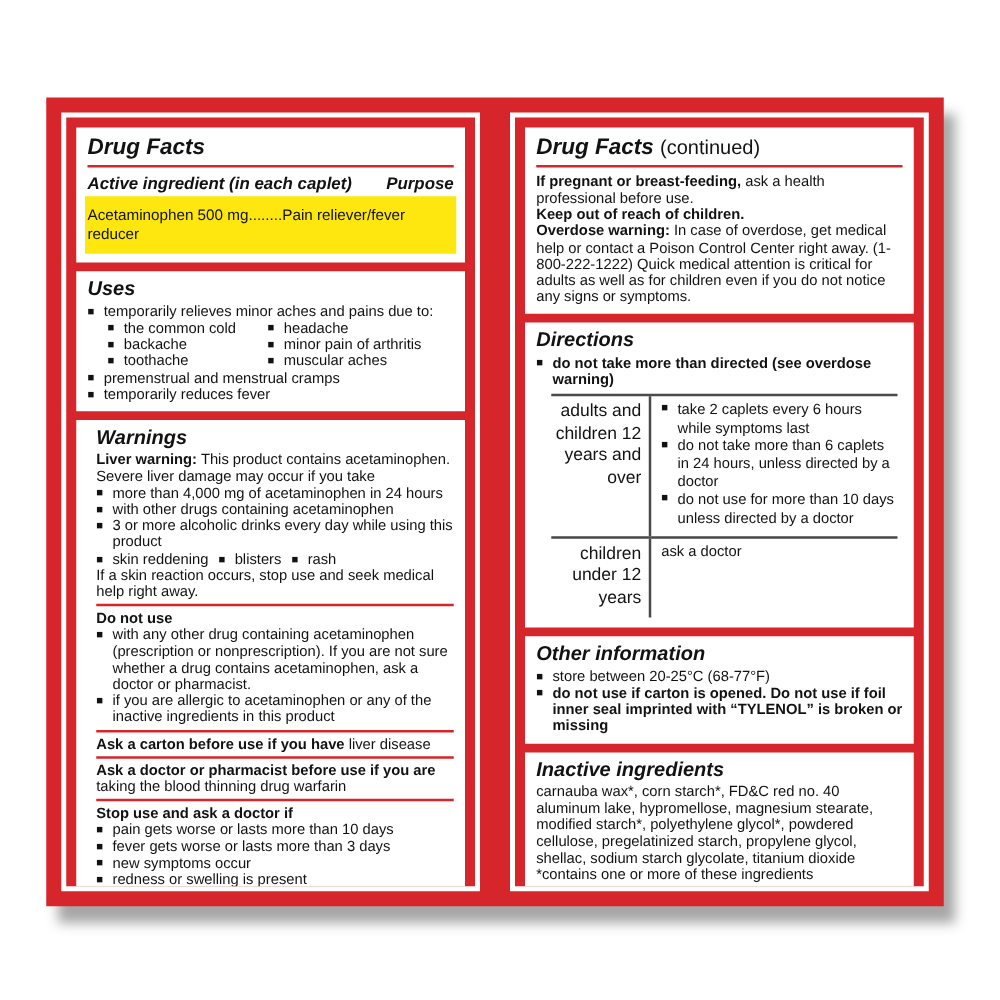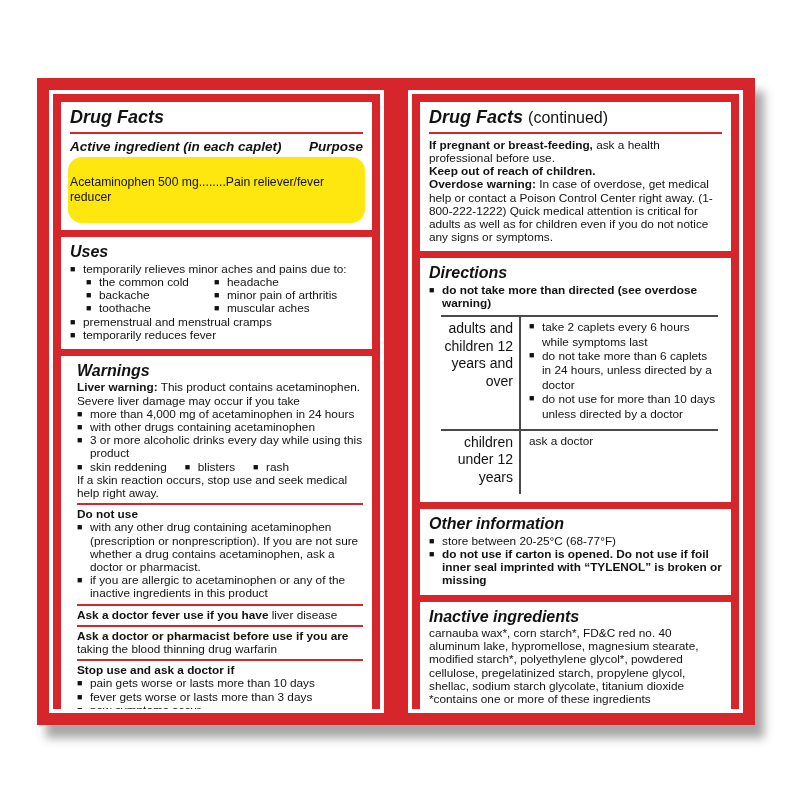--- a/index.html
+++ b/index.html
@@ -22,32 +22,32 @@
   .title-rule { border:none; border-top:2.5px solid #d6252b; margin:4px 0 5px 0; }
   .thin-rule  { border:none; border-top:2px solid #d6252b; margin:3px 0; }
 
   .sec-title { font-size:16px; font-weight:bold; font-style:italic; line-height:1.15; margin-bottom:1px; }
 
   p { margin:0; font-size:11.8px; line-height:1.12; }
   b { font-weight:bold; }
 
   .ai-row { display:flex; justify-content:space-between; align-items:center;
     font-size:13.5px; font-weight:bold; font-style:italic; margin:2px 0 3px 0; }
-  .hl { background:#fde70e; font-size:12.2px; line-height:1.25; padding:18px 2px; margin:0 -2px;border-radius:14px; }
+  .hl { background:#fde70e; font-size:12.2px; line-height:1.25; padding:8px 2px; margin:0 -2px; }
 
   ul.bullets { list-style:none; margin:0; padding:0; }
   .bullets li { position:relative; padding-left:13px; font-size:11.8px; line-height:1.12; }
   .bullets li::before { content:"■"; position:absolute; left:0; top:1px; font-size:9px; }
   .sub { margin-left:16px; }
 
   .uses-grid { margin-left:16px; display:grid; grid-template-columns:128px auto; }
   .uses-grid div { position:relative; padding-left:13px; font-size:11.8px; line-height:1.12; }
   .uses-grid div::before { content:"■"; position:absolute; left:0; top:1px; font-size:9px; }
 
-  .inline-bullets { display:flex; gap:18px; }
+  .inline-bullets { display:flex; gap:8px; }
   .inline-bullets span { position:relative; padding-left:13px; font-size:11.8px; line-height:1.12; }
   .inline-bullets span::before { content:"■"; position:absolute; left:0; top:1px; font-size:9px; }
 
   .dir-table { margin:5px 4px 1px 12px; border-top:2px solid #4a4a4a; }
   .dir-row { display:flex; }
   .dir-row + .dir-row { border-top:2px solid #4a4a4a; }
   .dir-label { flex:0 0 80px; border-right:2px solid #4a4a4a; padding:3px 6px 8px 0;
     font-size:14px; line-height:1.25;text-align:right; }
   .dir-cells { flex:1; padding:3px 0 8px 8px; }
   .dir-cells .bullets li { line-height:1.22; }
@@ -108,21 +108,21 @@
         <p>If a skin reaction occurs, stop use and seek medical help right away.</p>
 
         <hr class="thin-rule">
         <p><b>Do not use</b></p>
         <ul class="bullets">
           <li>with any other drug containing acetaminophen (prescription or nonprescription). If you are not sure whether a drug contains acetaminophen, ask a doctor or pharmacist.</li>
           <li>if you are allergic to acetaminophen or any of the inactive ingredients in this product</li>
         </ul>
 
         <hr class="thin-rule">
-        <p><b>Ask a doctor fever use if you have</b> <span>liver disease</span></p>
+        <p><b>Ask a carton before use if you have</b> <span>liver disease</span></p>
 
         <hr class="thin-rule">
         <p><b>Ask a doctor or pharmacist before use if you are</b> <span>taking the blood thinning drug warfarin</span></p>
 
         <hr class="thin-rule">
         <p><b>Stop use and ask a doctor if</b></p>
         <ul class="bullets">
           <li>pain gets worse or lasts more than 10 days</li>
           <li>fever gets worse or lasts more than 3 days</li>
           <li>new symptoms occur</li>

